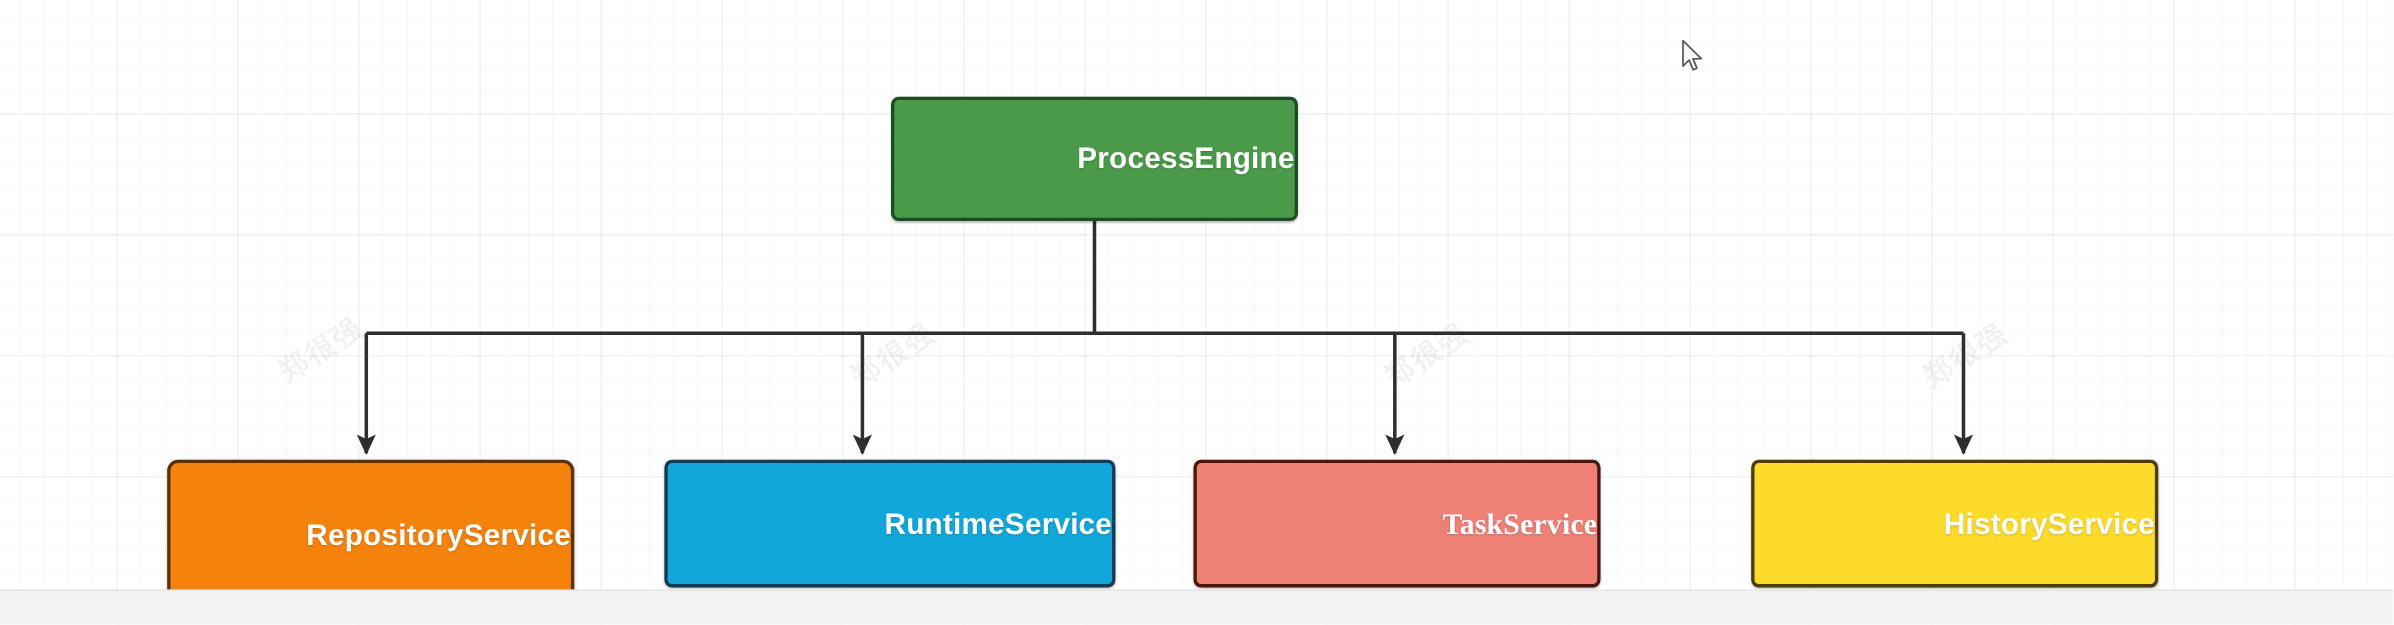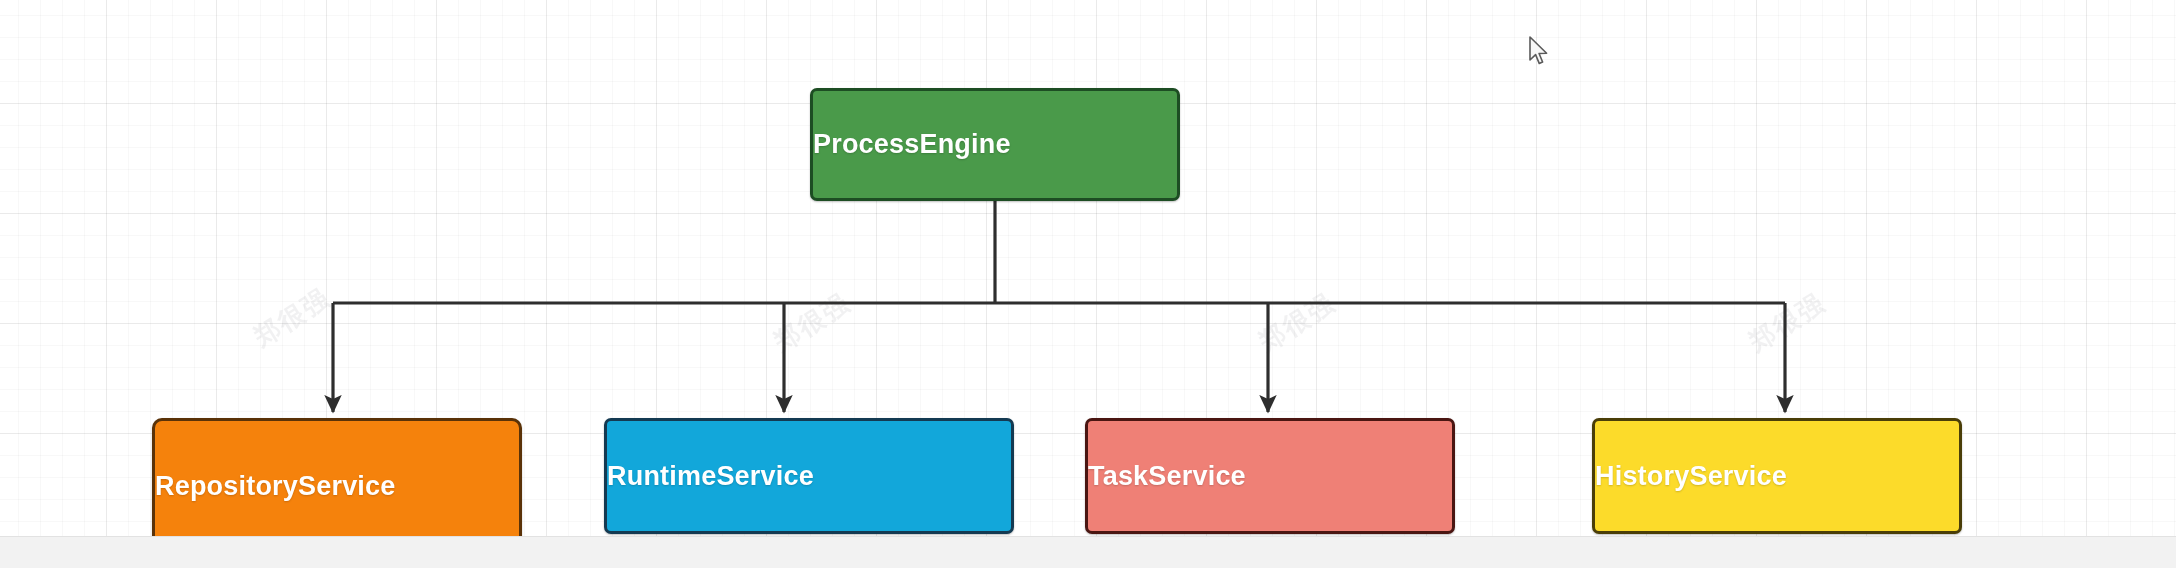--- a/index.html
+++ b/index.html
@@ -63,21 +63,21 @@
     height: 568px;
     pointer-events: none;
   }
 
   
   .node {
     position: absolute;
     box-sizing: border-box;
     display: flex;
     align-items: center;
-    justify-content: flex-start;
+    justify-content: flex-end;
     border-radius: 7px;
     border-style: solid;
     border-width: 3px;
     box-shadow: 0 1px 2px rgba(0,0,0,0.25);
   }
   .node-label {
     font-size: 27px;
     font-weight: 700;
     color: #ffffff;
     letter-spacing: 0.2px;
@@ -98,20 +98,21 @@
   }
   #node-runtime {
     left: 604px; top: 418px; width: 410px; height: 116px;
     background: #12a7da;
     border-color: #143a52;
   }
   #node-task {
     left: 1085px; top: 418px; width: 370px; height: 116px;
     background: #ef8076;
     border-color: #4a1612;
+    font-family: Liberation Serif, serif;
   }
   #node-history {
     left: 1592px; top: 418px; width: 370px; height: 116px;
     background: #fcdb2a;
     border-color: #4a3e08;
   }
 
   
   #cursor {
     position: absolute;

